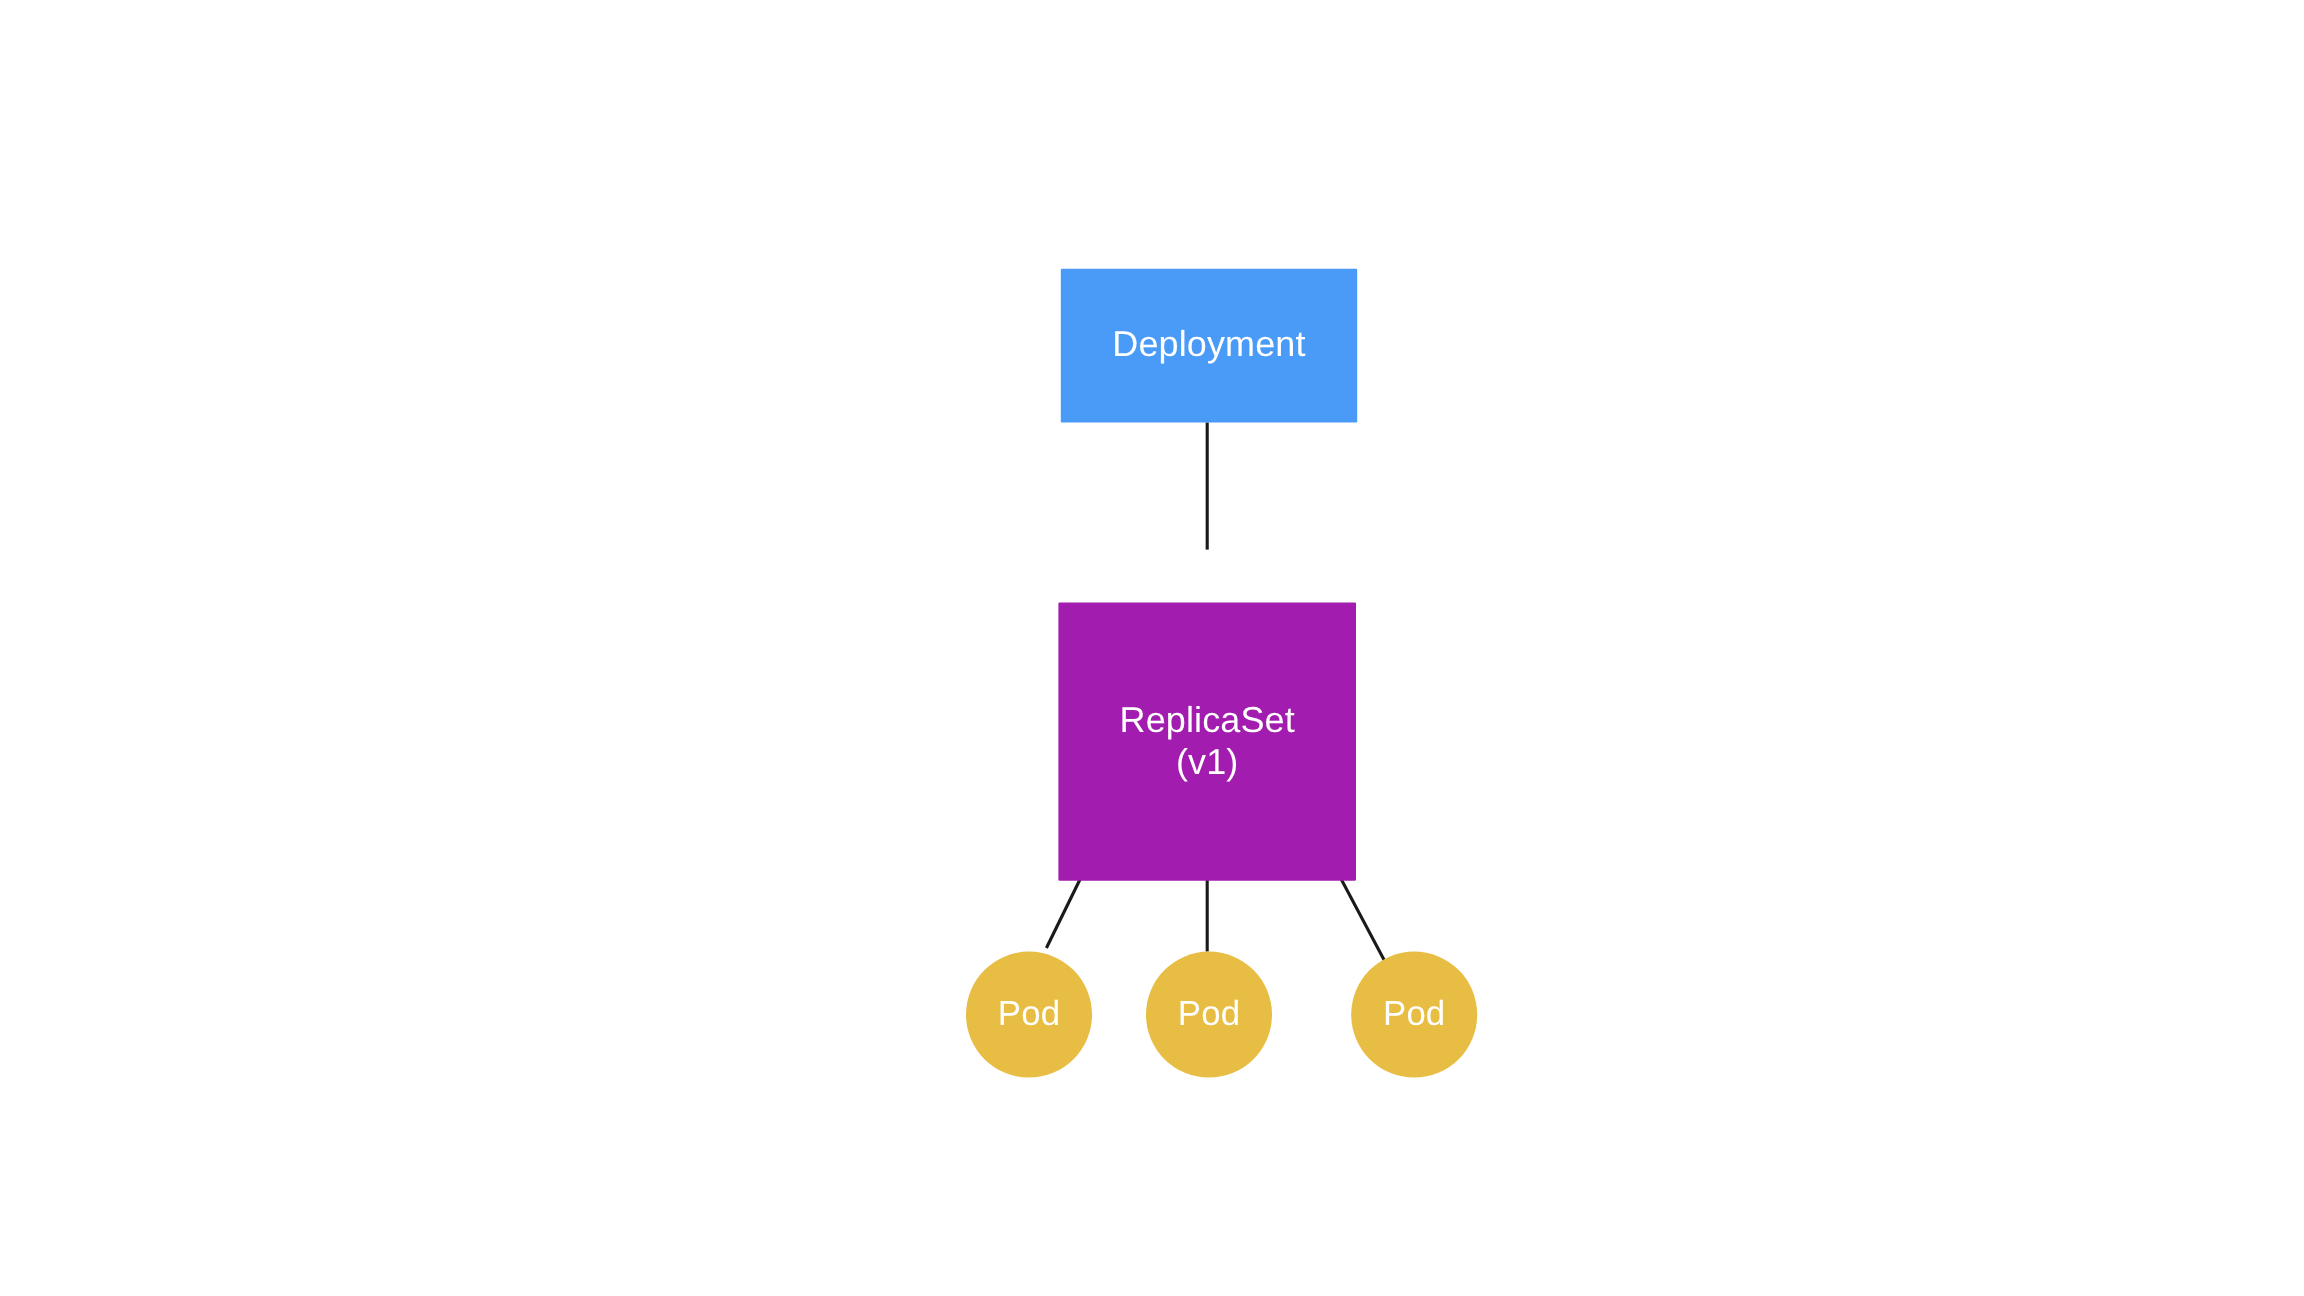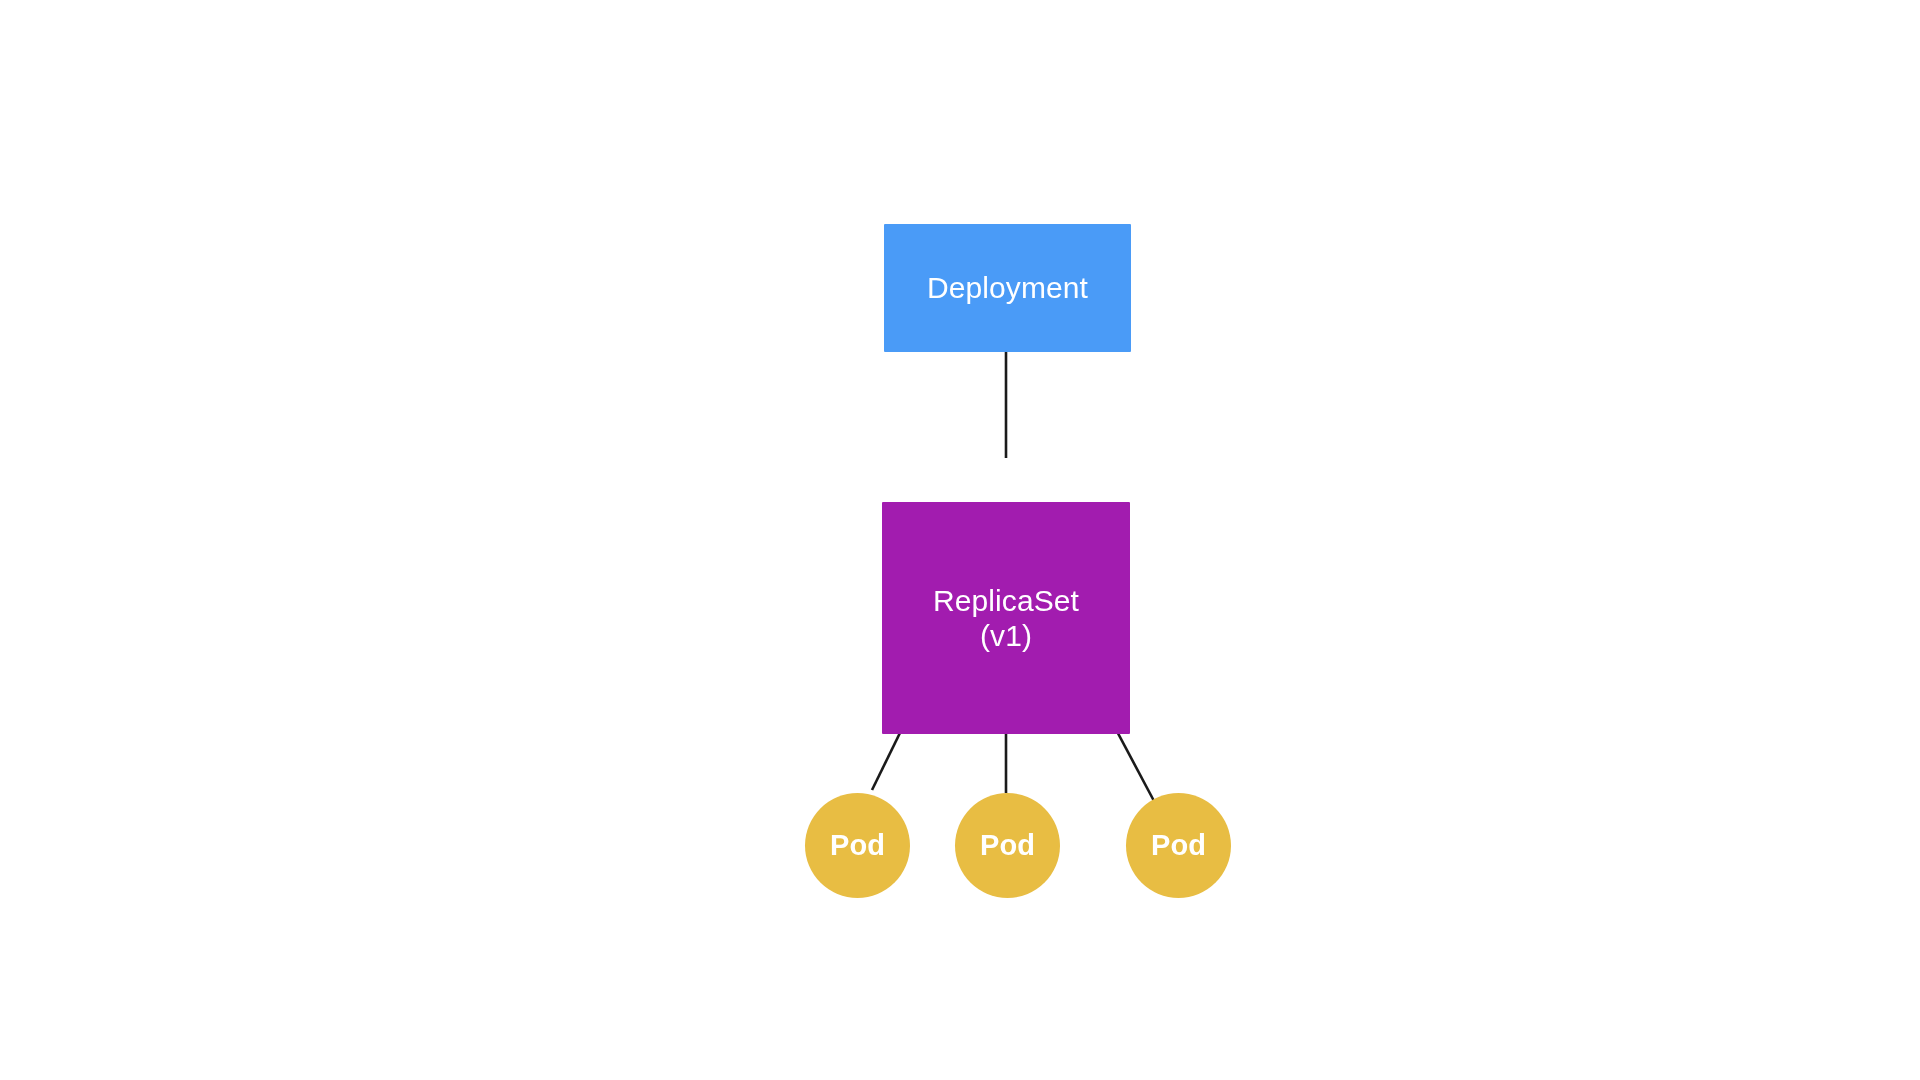--- a/index.html
+++ b/index.html
@@ -72,21 +72,20 @@
   }
   
   .pod {
     width: 105px;
     height: 105px;
     background: #e8bd43;
     top: 793px;
   }
   .pod .node-label {
     font-size: 29px;
-    font-weight: bold;
   }
   #node-pod-1 { left: 805px; }
   #node-pod-2 { left: 955px; }
   #node-pod-3 { left: 1126px; }
 </style>
 </head>
 <body>
 
 <div id="diagram-canvas">
 

